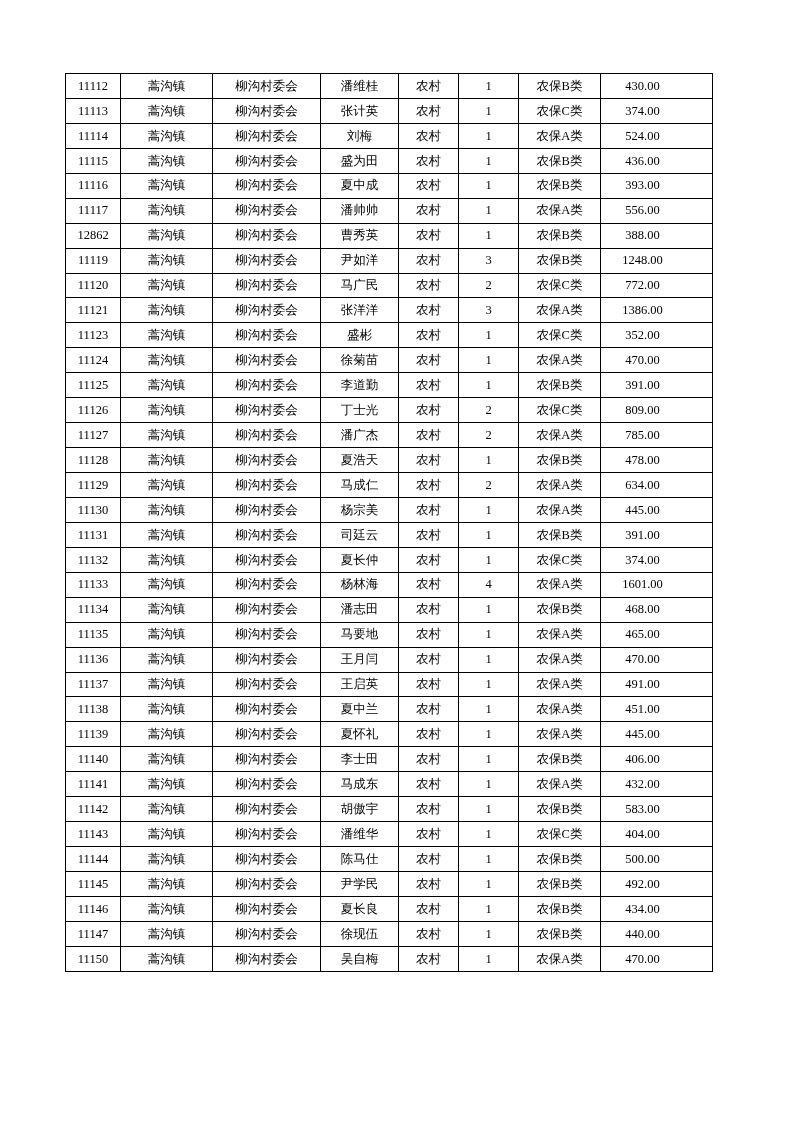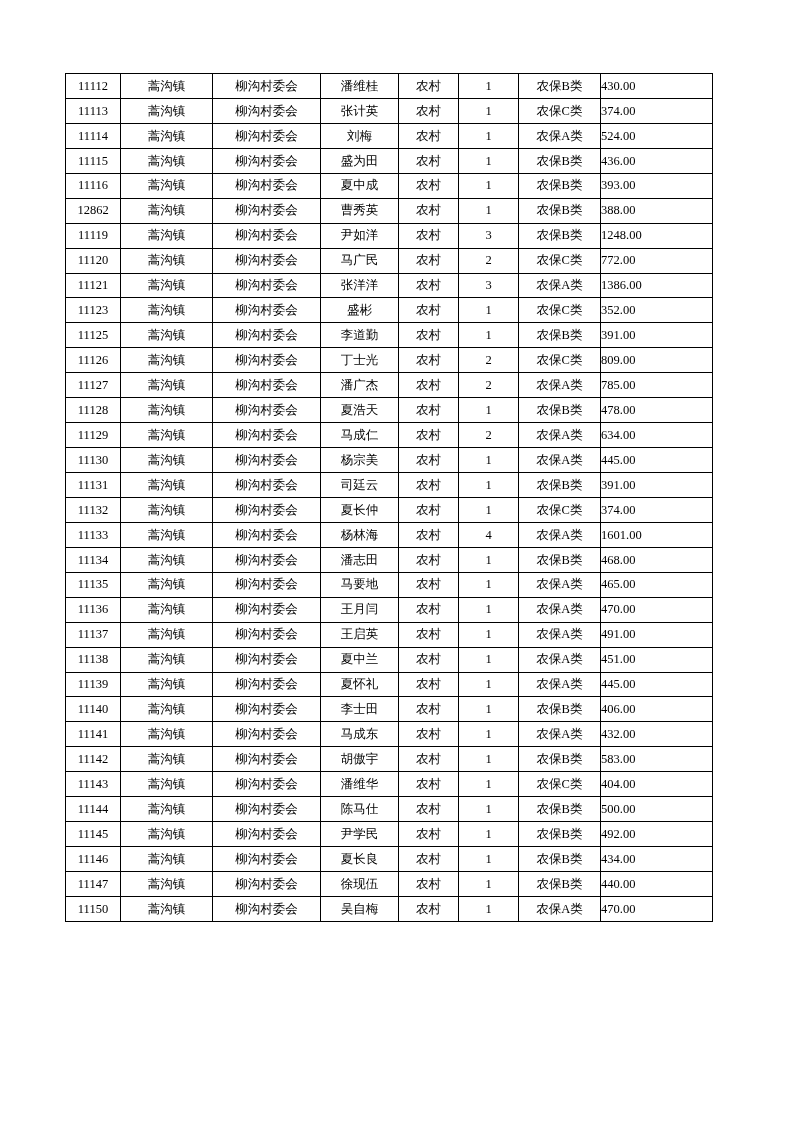--- a/index.html
+++ b/index.html
@@ -29,21 +29,21 @@
     font-size: 12.5px;
     line-height: 1;
     height: 23.95px;
     padding: 0;
     text-align: center;
     vertical-align: middle;
     white-space: nowrap;
     overflow: hidden;
   }
   table.grid td.col-amount {
-    text-align: left;
+    text-align: center;
     padding-right: 28px;
   }
   col.c-id       { width: 55px; }
   col.c-town     { width: 92px; }
   col.c-village  { width: 108px; }
   col.c-name     { width: 78px; }
   col.c-residence{ width: 60px; }
   col.c-count    { width: 60px; }
   col.c-category { width: 82px; }
   col.c-amount   { width: 112px; }
@@ -108,20 +108,30 @@
           <td class="col-id">11116</td>
           <td class="col-town">蒿沟镇</td>
           <td class="col-village">柳沟村委会</td>
           <td class="col-name">夏中成</td>
           <td class="col-residence">农村</td>
           <td class="col-count">1</td>
           <td class="col-category">农保B类</td>
           <td class="col-amount">393.00</td>
         </tr>
         <tr>
+          <td class="col-id">11117</td>
+          <td class="col-town">蒿沟镇</td>
+          <td class="col-village">柳沟村委会</td>
+          <td class="col-name">潘帅帅</td>
+          <td class="col-residence">农村</td>
+          <td class="col-count">1</td>
+          <td class="col-category">农保A类</td>
+          <td class="col-amount">556.00</td>
+        </tr>
+        <tr>
           <td class="col-id">12862</td>
           <td class="col-town">蒿沟镇</td>
           <td class="col-village">柳沟村委会</td>
           <td class="col-name">曹秀英</td>
           <td class="col-residence">农村</td>
           <td class="col-count">1</td>
           <td class="col-category">农保B类</td>
           <td class="col-amount">388.00</td>
         </tr>
         <tr>
@@ -156,20 +166,30 @@
         </tr>
         <tr>
           <td class="col-id">11123</td>
           <td class="col-town">蒿沟镇</td>
           <td class="col-village">柳沟村委会</td>
           <td class="col-name">盛彬</td>
           <td class="col-residence">农村</td>
           <td class="col-count">1</td>
           <td class="col-category">农保C类</td>
           <td class="col-amount">352.00</td>
+        </tr>
+        <tr>
+          <td class="col-id">11124</td>
+          <td class="col-town">蒿沟镇</td>
+          <td class="col-village">柳沟村委会</td>
+          <td class="col-name">徐菊苗</td>
+          <td class="col-residence">农村</td>
+          <td class="col-count">1</td>
+          <td class="col-category">农保A类</td>
+          <td class="col-amount">470.00</td>
         </tr>
         <tr>
           <td class="col-id">11125</td>
           <td class="col-town">蒿沟镇</td>
           <td class="col-village">柳沟村委会</td>
           <td class="col-name">李道勤</td>
           <td class="col-residence">农村</td>
           <td class="col-count">1</td>
           <td class="col-category">农保B类</td>
           <td class="col-amount">391.00</td>

